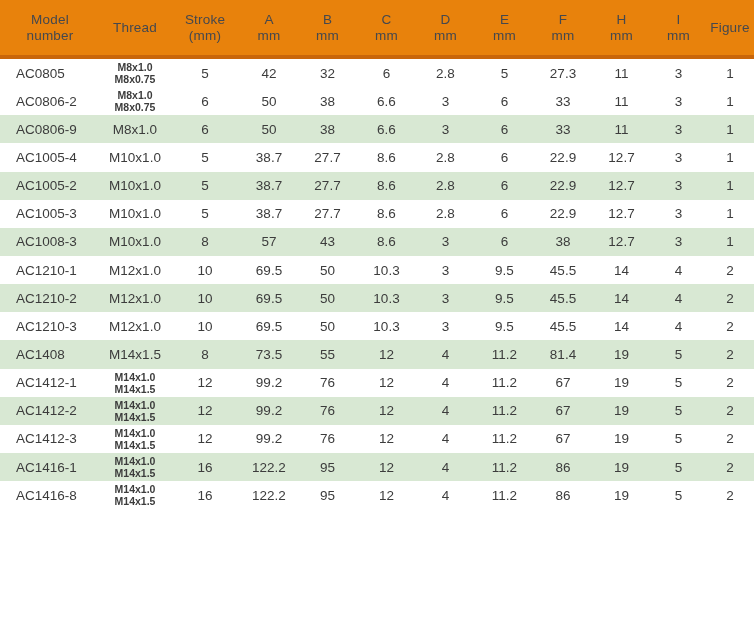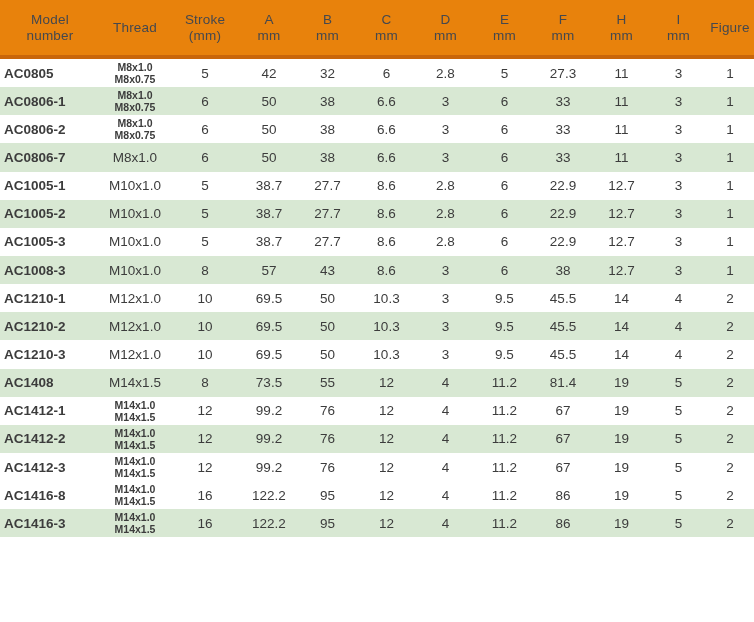--- a/index.html
+++ b/index.html
@@ -57,22 +57,21 @@
     color: var(--body-text);
     text-align: center;
     vertical-align: middle;
     background: #ffffff;
   }
   tbody tr.alt td {
     background: var(--alt-row-bg);
   }
   tbody td.model {
     text-align: left;
-    padding-left: 4px;
-    font-weight: bold;
+    padding-left: 16px;
   }
   tbody td.thread-multi {
     font-size: 10.5px;
     font-weight: 700;
     line-height: 12px;
   }
 </style>
 </head>
 <body>
 
@@ -116,64 +115,50 @@
           <td>42</td>
           <td>32</td>
           <td>6</td>
           <td>2.8</td>
           <td>5</td>
           <td>27.3</td>
           <td>11</td>
           <td>3</td>
           <td>1</td>
         </tr>
-        <tr class="alt">
-          <td class="model">AC0806-1</td>
+        <tr>
+          <td class="model">AC0806-2</td>
           <td class="thread-multi"><span>M8x1.0</span><br><span>M8x0.75</span></td>
           <td>6</td>
           <td>50</td>
           <td>38</td>
           <td>6.6</td>
           <td>3</td>
           <td>6</td>
           <td>33</td>
           <td>11</td>
           <td>3</td>
           <td>1</td>
         </tr>
-        <tr>
-          <td class="model">AC0806-2</td>
-          <td class="thread-multi"><span>M8x1.0</span><br><span>M8x0.75</span></td>
+        <tr class="alt">
+          <td class="model">AC0806-9</td>
+          <td><span>M8x1.0</span></td>
           <td>6</td>
           <td>50</td>
           <td>38</td>
           <td>6.6</td>
           <td>3</td>
           <td>6</td>
           <td>33</td>
           <td>11</td>
           <td>3</td>
           <td>1</td>
         </tr>
-        <tr class="alt">
-          <td class="model">AC0806-7</td>
-          <td><span>M8x1.0</span></td>
-          <td>6</td>
-          <td>50</td>
-          <td>38</td>
-          <td>6.6</td>
-          <td>3</td>
-          <td>6</td>
-          <td>33</td>
-          <td>11</td>
-          <td>3</td>
-          <td>1</td>
-        </tr>
-        <tr>
-          <td class="model">AC1005-1</td>
+        <tr>
+          <td class="model">AC1005-4</td>
           <td><span>M10x1.0</span></td>
           <td>5</td>
           <td>38.7</td>
           <td>27.7</td>
           <td>8.6</td>
           <td>2.8</td>
           <td>6</td>
           <td>22.9</td>
           <td>12.7</td>
           <td>3</td>
@@ -312,36 +297,36 @@
           <td>99.2</td>
           <td>76</td>
           <td>12</td>
           <td>4</td>
           <td>11.2</td>
           <td>67</td>
           <td>19</td>
           <td>5</td>
           <td>2</td>
         </tr>
-        <tr>
-          <td class="model">AC1416-8</td>
+        <tr class="alt">
+          <td class="model">AC1416-1</td>
           <td class="thread-multi"><span>M14x1.0</span><br><span>M14x1.5</span></td>
           <td>16</td>
           <td>122.2</td>
           <td>95</td>
           <td>12</td>
           <td>4</td>
           <td>11.2</td>
           <td>86</td>
           <td>19</td>
           <td>5</td>
           <td>2</td>
         </tr>
-        <tr class="alt">
-          <td class="model">AC1416-3</td>
+        <tr>
+          <td class="model">AC1416-8</td>
           <td class="thread-multi"><span>M14x1.0</span><br><span>M14x1.5</span></td>
           <td>16</td>
           <td>122.2</td>
           <td>95</td>
           <td>12</td>
           <td>4</td>
           <td>11.2</td>
           <td>86</td>
           <td>19</td>
           <td>5</td>

